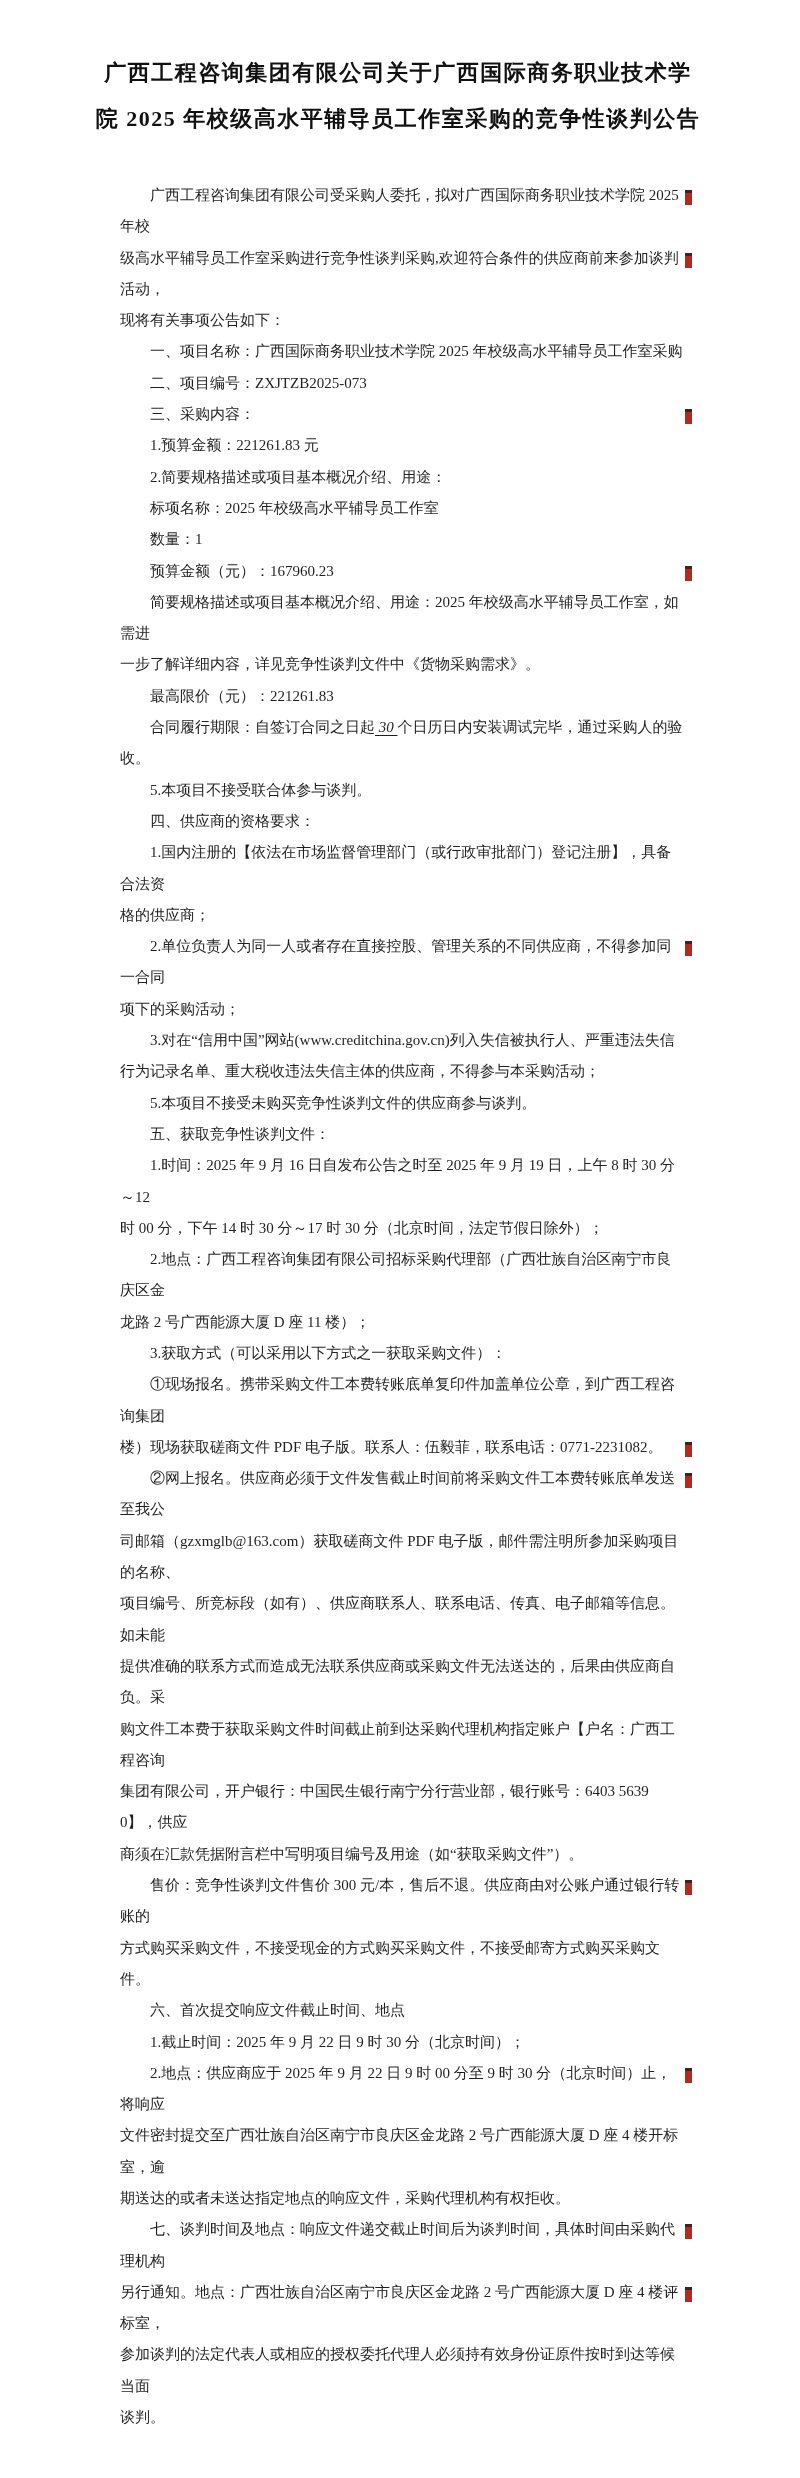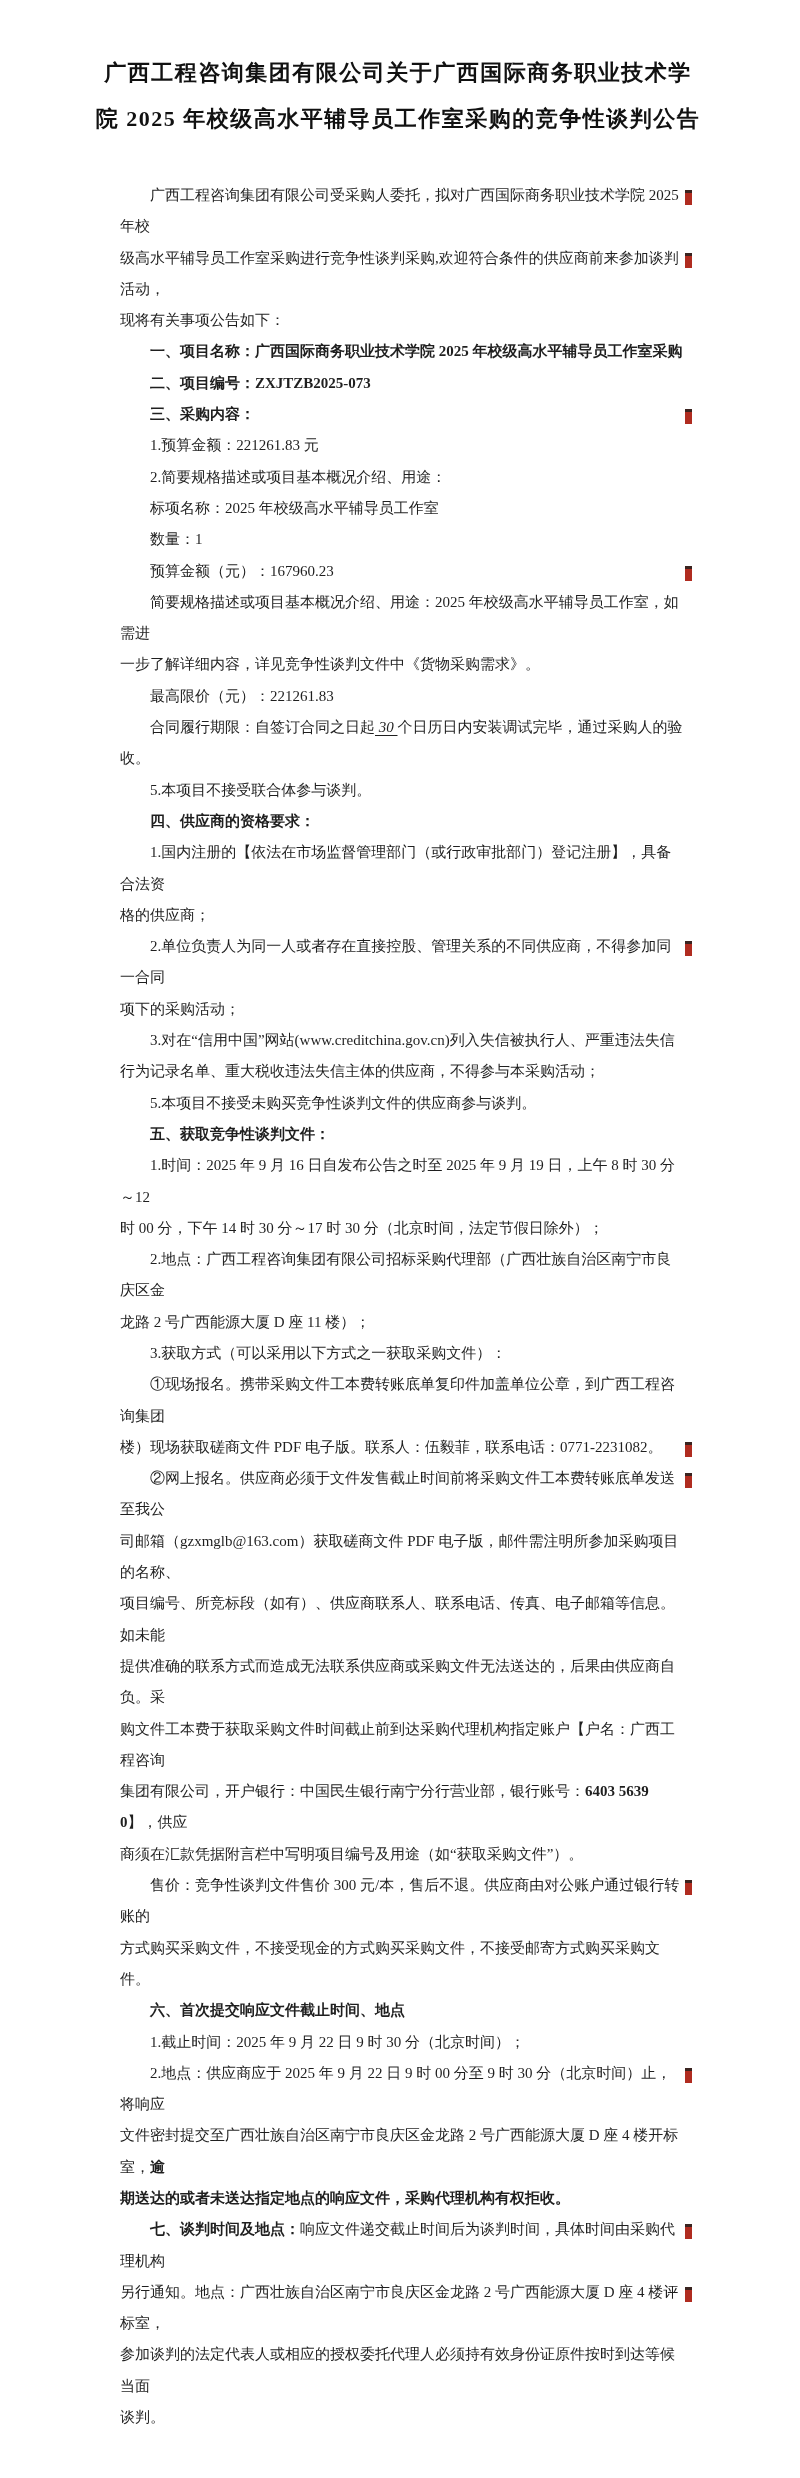--- a/index.html
+++ b/index.html
@@ -2,21 +2,21 @@
 <html><head>
 <meta charset="utf-8">
 <style>
   html,body{margin:0;padding:0;background:#ffffff;}
   body{width:800px;height:2478px;font-family:"Liberation Serif","DejaVu Serif",serif;color:#1f1f1f;}
   .page{position:relative;width:796px;height:2478px;background:#ffffff;overflow:hidden;}
   .title{padding-top:50px;text-align:center;font-weight:bold;font-size:22px;line-height:46px;letter-spacing:1.5px;color:#111;}
   .doc-body{margin-top:38px;padding-left:120px;padding-right:110px;font-size:15px;line-height:31.3px;text-align:left;}
   .line{position:relative;min-height:31.3px;white-space:normal;}
   .line.indent{text-indent:30px;}
-  .b{font-weight:bold;}
+  .b{font-weight:normal;}
   .u{text-decoration:underline;text-underline-offset:3px;font-style:italic;}
   .red-mark{position:absolute;right:-6px;top:10px;width:7px;height:12px;background:#b02c20;border-top:3px solid #3a2420;}
 </style>
 </head>
 <body>
 
 <div class="page">
 
   <div class="title">
     <div>广西工程咨询集团有限公司关于广西国际商务职业技术学</div>

